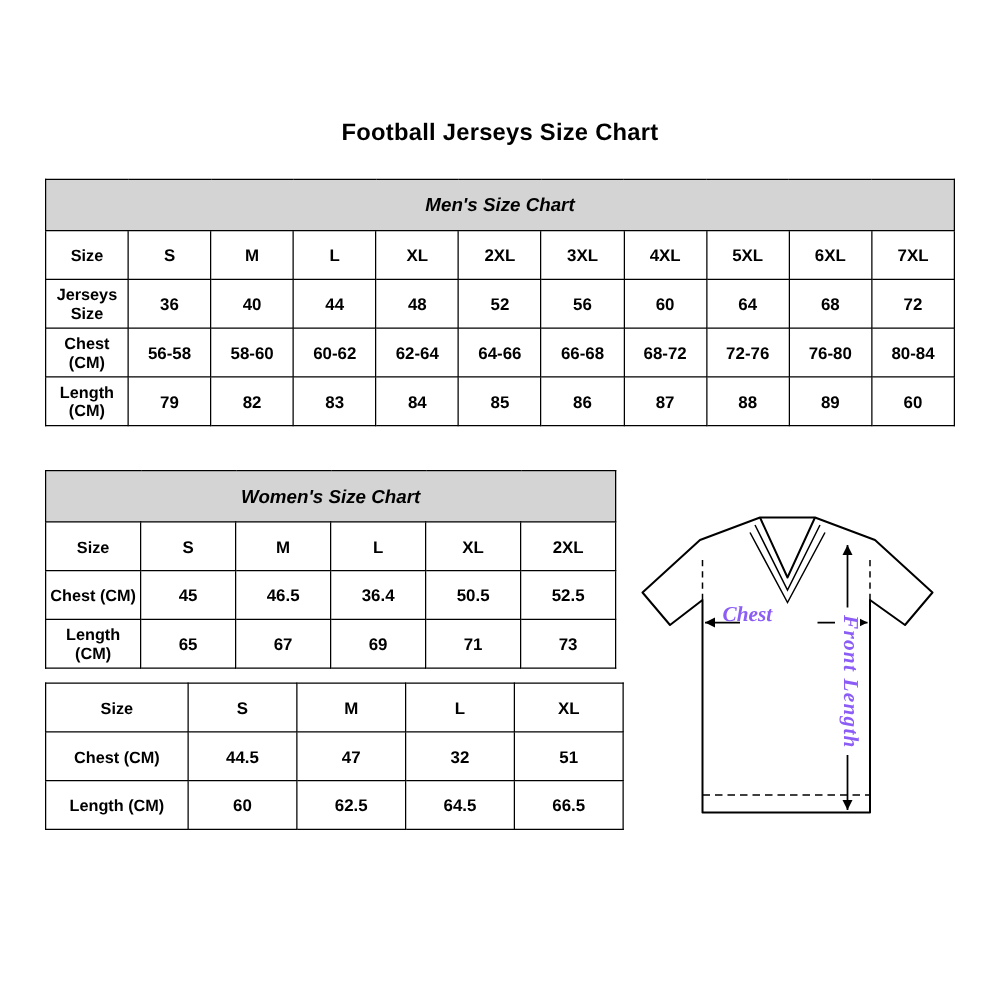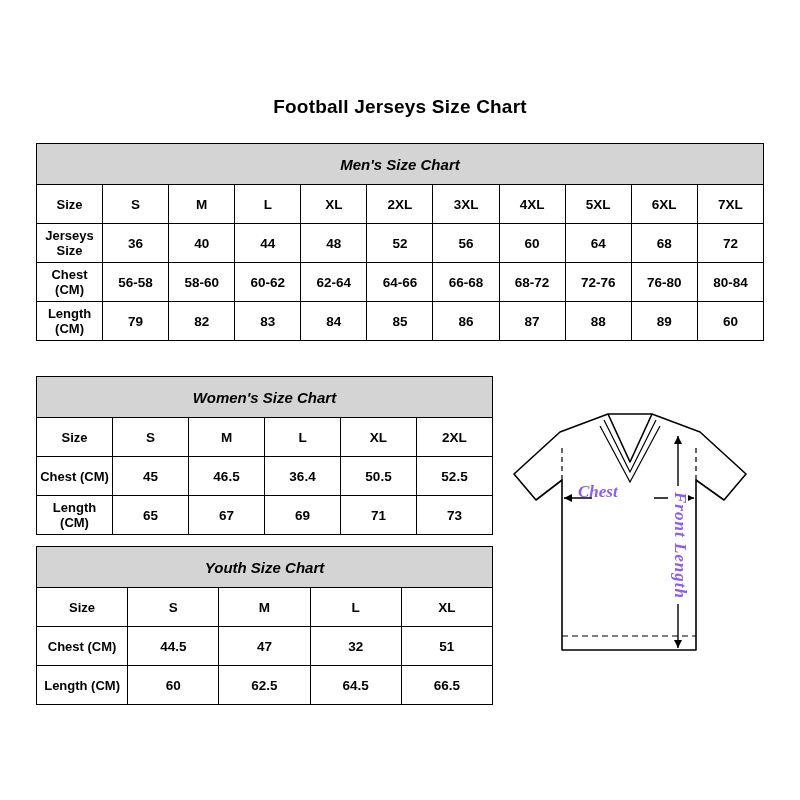--- a/index.html
+++ b/index.html
@@ -209,23 +209,20 @@
         <td class="datacell">67</td>
         <td class="datacell">69</td>
         <td class="datacell">71</td>
         <td class="datacell">73</td>
       </tr>
     </tbody>
   </table>
 
   <table class="chart" id="youth-table">
     <tbody>
-      <tr class="header-row">
-        <td colspan="5">Youth Size Chart</td>
-      </tr>
       <tr>
         <td class="label">Size</td>
         <td class="datacell">S</td>
         <td class="datacell">M</td>
         <td class="datacell">L</td>
         <td class="datacell">XL</td>
       </tr>
       <tr>
         <td class="label">Chest (CM)</td>
         <td class="datacell">44.5</td>

